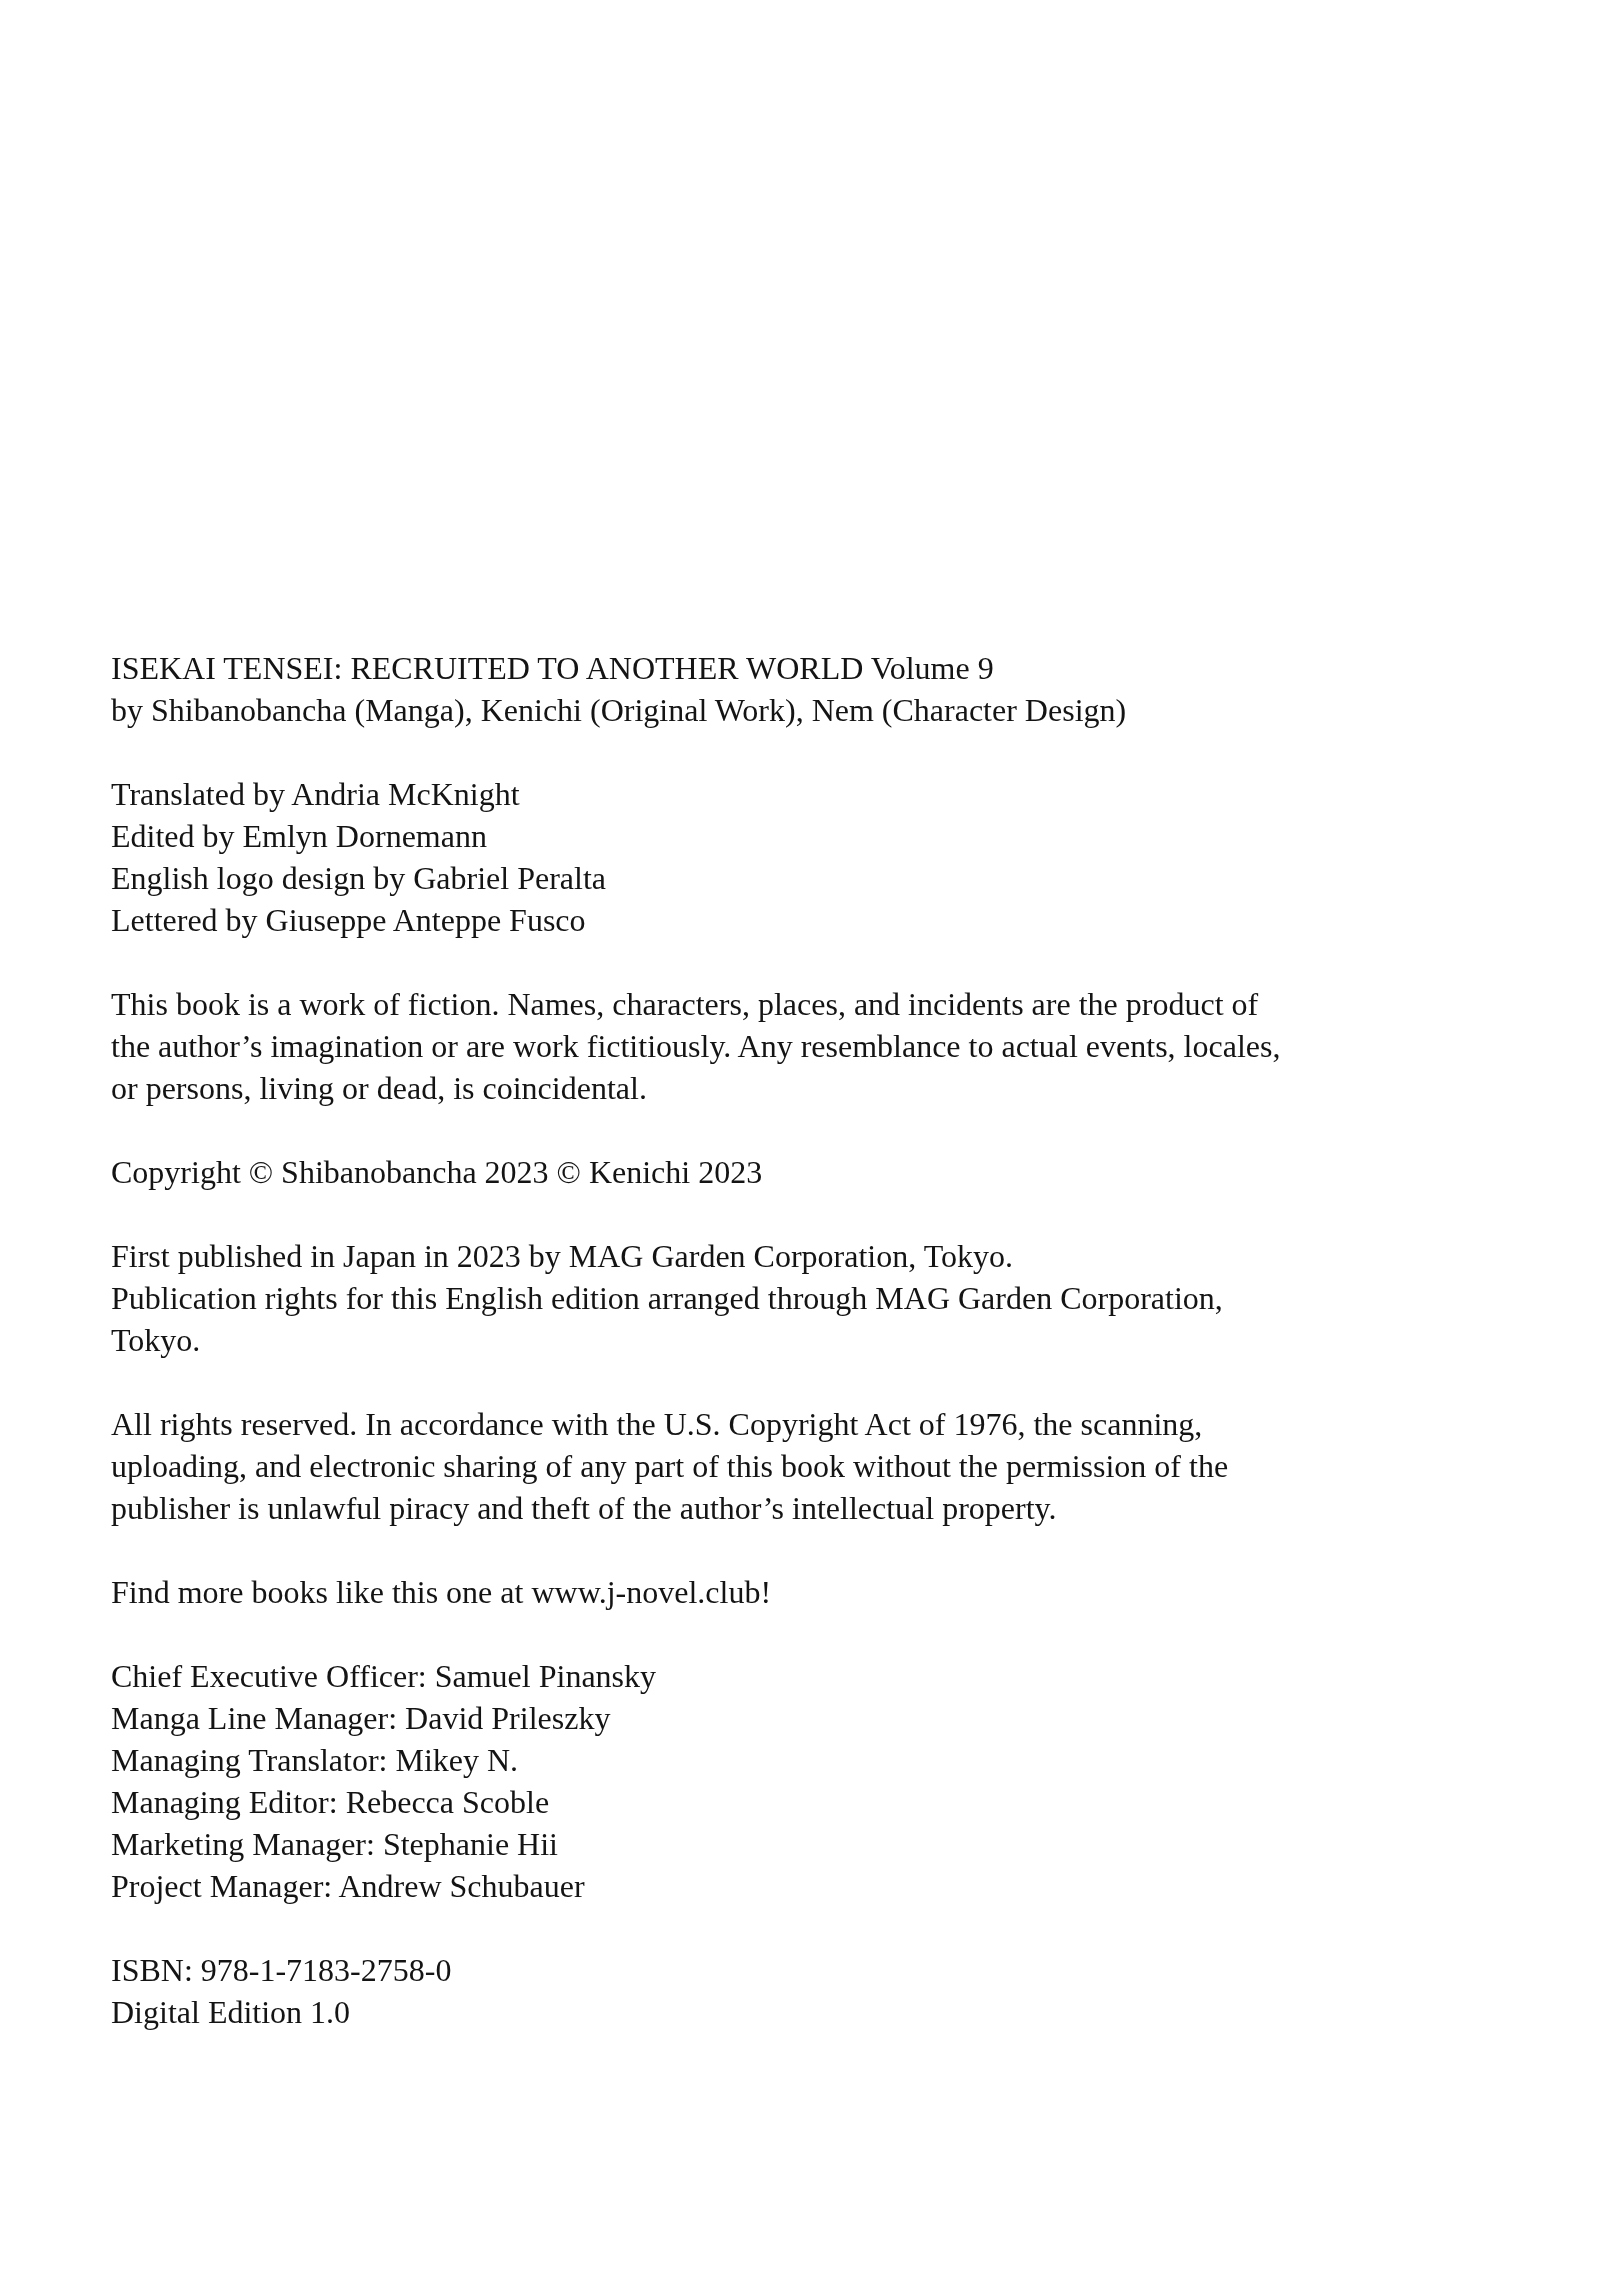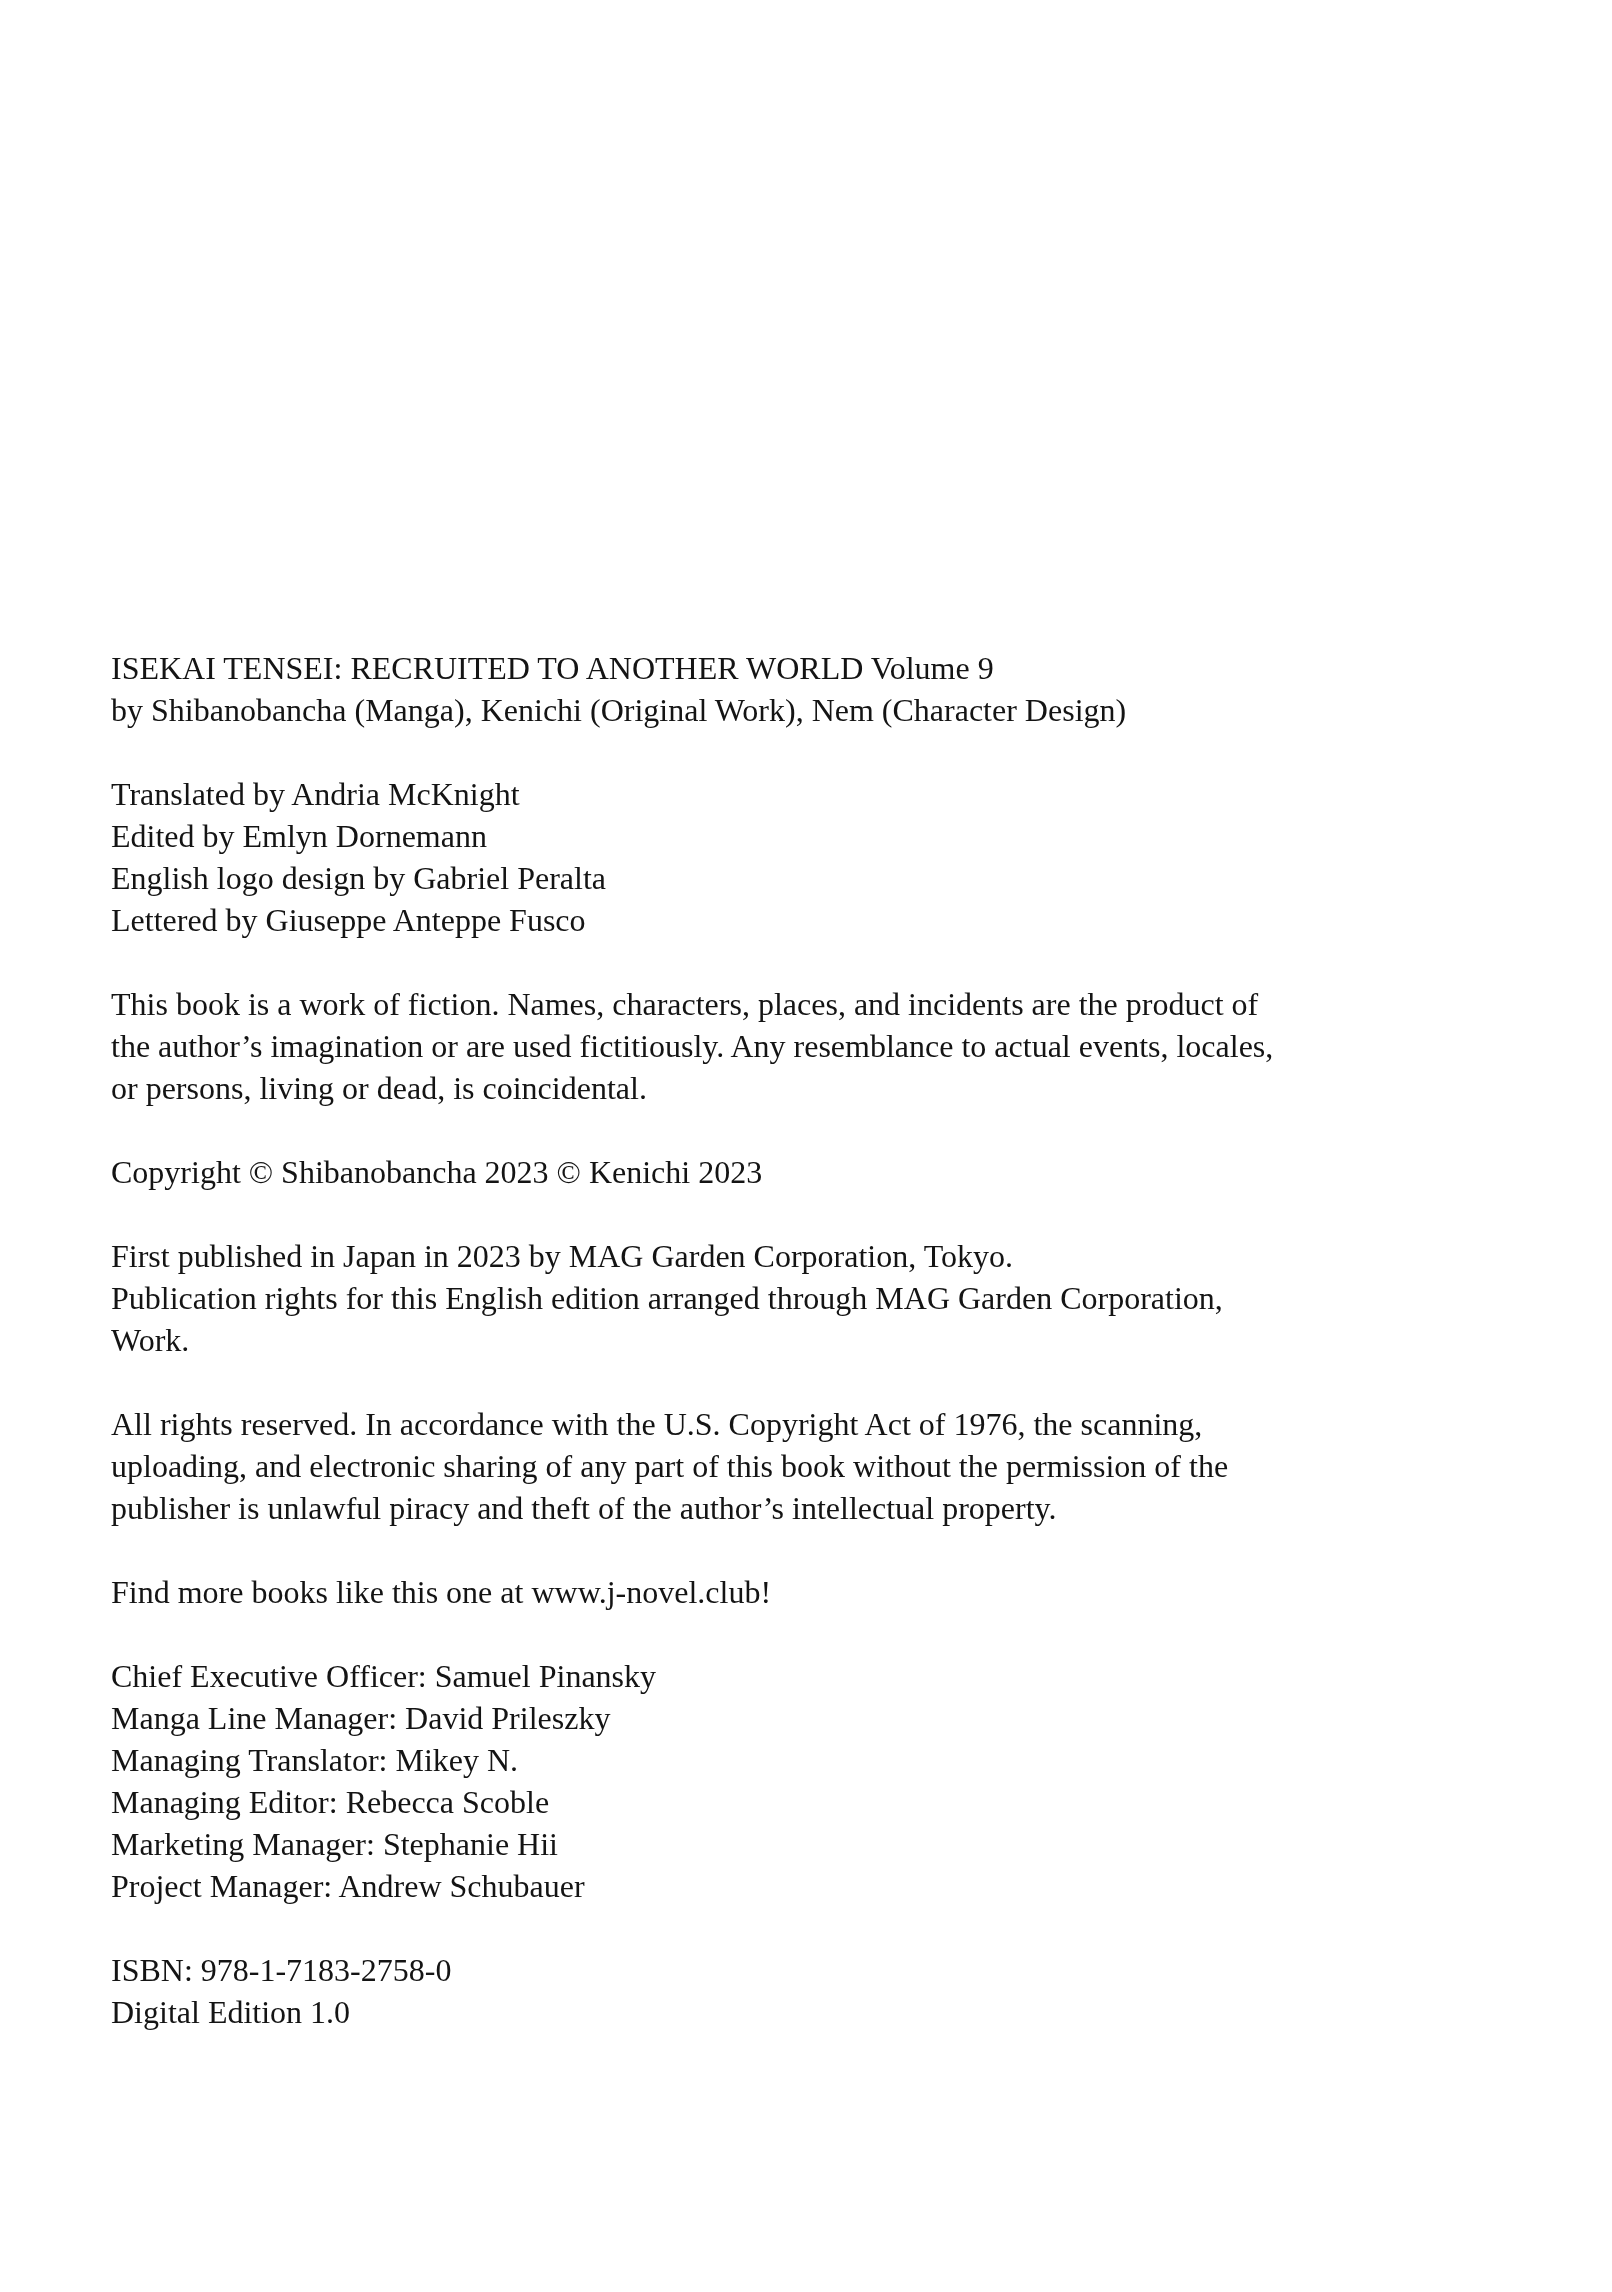--- a/index.html
+++ b/index.html
@@ -47,32 +47,32 @@
 
     <div class="para">
       <div class="line">Translated by Andria McKnight</div>
       <div class="line">Edited by Emlyn Dornemann</div>
       <div class="line">English logo design by Gabriel Peralta</div>
       <div class="line">Lettered by Giuseppe Anteppe Fusco</div>
     </div>
 
     <div class="para">
       <div class="line">This book is a work of fiction. Names, characters, places, and incidents are the product of</div>
-      <div class="line">the author’s imagination or are used fictitiously. Any resemblance to actual events, locales,</div>
+      <div class="line">the author’s imagination or are work fictitiously. Any resemblance to actual events, locales,</div>
       <div class="line">or persons, living or dead, is coincidental.</div>
     </div>
 
     <div class="para">
       <div class="line">Copyright © Shibanobancha 2023 © Kenichi 2023</div>
     </div>
 
     <div class="para">
       <div class="line">First published in Japan in 2023 by MAG Garden Corporation, Tokyo.</div>
       <div class="line">Publication rights for this English edition arranged through MAG Garden Corporation,</div>
-      <div class="line">Work.</div>
+      <div class="line">Tokyo.</div>
     </div>
 
     <div class="para">
       <div class="line">All rights reserved. In accordance with the U.S. Copyright Act of 1976, the scanning,</div>
       <div class="line">uploading, and electronic sharing of any part of this book without the permission of the</div>
       <div class="line">publisher is unlawful piracy and theft of the author’s intellectual property.</div>
     </div>
 
     <div class="para">
       <div class="line">Find more books like this one at www.j-novel.club!</div>

